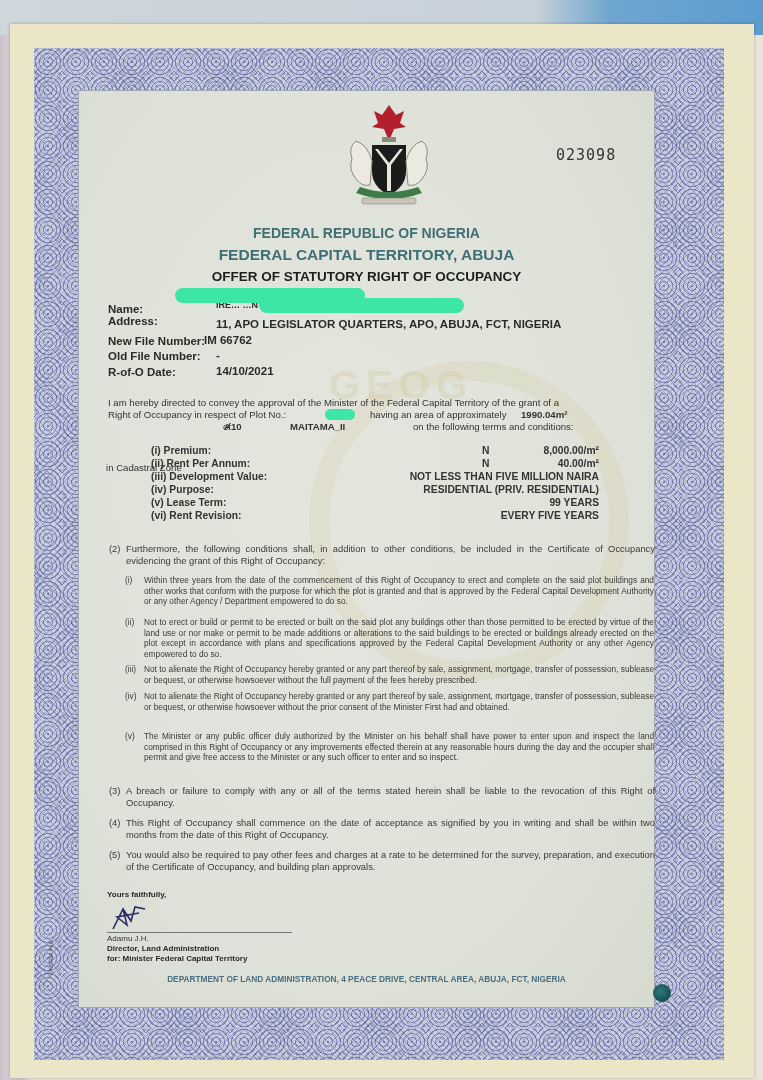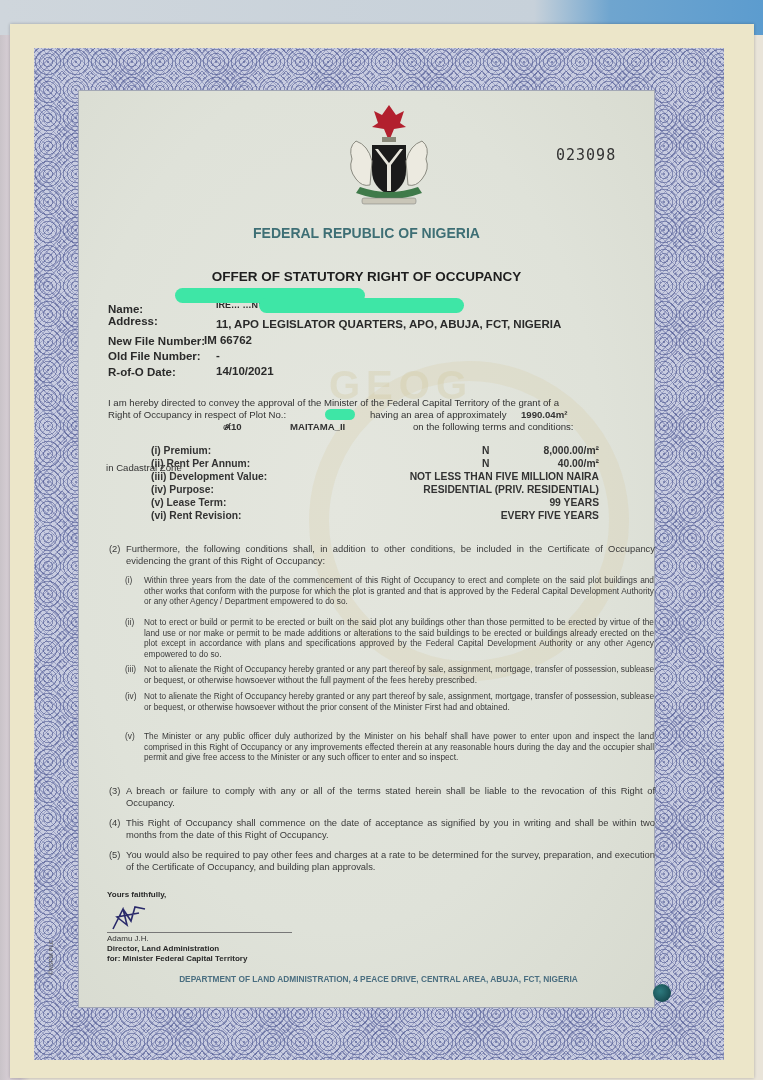--- a/index.html
+++ b/index.html
@@ -62,21 +62,21 @@
   .tval { position:absolute; right:0; text-align:right; }
   .tcur { position:absolute; left:343px; }
   .cond { position:absolute; left:30px; width:546px; font-size:9.4px; color:#3a3a3a; line-height:11.7px; }
   .cond .num { position:absolute; left:0; }
   .cond .txt { margin-left:17px; display:block; text-align:justify; }
   .sub { position:absolute; left:46px; width:529px; font-size:8.3px; color:#3a3a3a; line-height:10.6px; }
   .sub .num { position:absolute; left:0; }
   .sub .txt { margin-left:19px; display:block; text-align:justify; }
   .sig { position:absolute; left:28px; font-size:8px; font-weight:bold; color:#2a2a2a; }
   .sigline { position:absolute; left:28px; top:841px; width:185px; height:1px; background:#777; }
-  .footer { position:absolute; left:0; width:100%; top:883px; text-align:center; font-size:8.3px; font-weight:bold; color:#4a6e80;padding-left:12px; }
+  .footer { position:absolute; left:0; width:100%; top:883px; text-align:center; font-size:8.3px; font-weight:bold; color:#4a6e80; }
   .hologram {
     position:absolute; left:574px; top:893px; width:18px; height:18px; border-radius:50%;
     background: radial-gradient(circle at 40% 40%, #2d7a7e, #0f3b40);
   }
   .printer { position:absolute; left:48px; top:975px; font-size:6px; color:#555; transform:rotate(-90deg); transform-origin:left top; }
 </style>
 </head>
 <body>
 
 <div class="topstrip"></div>
@@ -94,20 +94,21 @@
     <path d="M44 48 L55 62 L66 48 L69 48 L57 64 L57 90 L53 90 L53 64 L41 48 Z" fill="#e8e6dc"></path>
     <path d="M22 40 Q14 46 18 58 Q14 68 22 78 Q28 86 36 84 L38 60 Q34 44 22 40 Z" fill="#eceae0" stroke="#8a8a80" stroke-width="1"></path>
     <path d="M88 40 Q96 46 92 58 Q96 68 88 78 Q82 86 74 84 L72 60 Q76 44 88 40 Z" fill="#eceae0" stroke="#8a8a80" stroke-width="1"></path>
     <path d="M22 92 Q55 104 88 92 L84 86 Q55 96 26 86 Z" fill="#3f7a4a"></path>
     <rect x="28" y="97" width="54" height="6" rx="2" fill="#c9c6b8" stroke="#777" stroke-width="0.5"></rect>
   </svg>
 
   <div class="serial">023098</div>
 
   <div class="h1 h-frn">FEDERAL REPUBLIC OF NIGERIA</div>
+  <div class="h1 h-fct">FEDERAL CAPITAL TERRITORY, ABUJA</div>
   <div class="h1 h-offer">OFFER OF STATUTORY RIGHT OF OCCUPANCY</div>
 
   <div class="field" style="left:29px;top:212px;">Name:</div>
   <div class="field" style="left:137px;top:209px;font-size:9px;">IRE… …NYA</div>
   <div class="redact" style="left:96px;top:197px;width:190px;height:15px;"></div>
   <div class="redact" style="left:180px;top:207px;width:205px;height:15px;"></div>
   <div class="field" style="left:29px;top:224px;">Address:</div>
   <div class="field" style="left:137px;top:227px;text-align:right;">11, APO LEGISLATOR QUARTERS, APO, ABUJA, FCT, NIGERIA</div>
   <div class="field" style="left:29px;top:244px;">New File Number:</div>
   <div class="field" style="left:125px;top:243px;">IM 66762</div>

